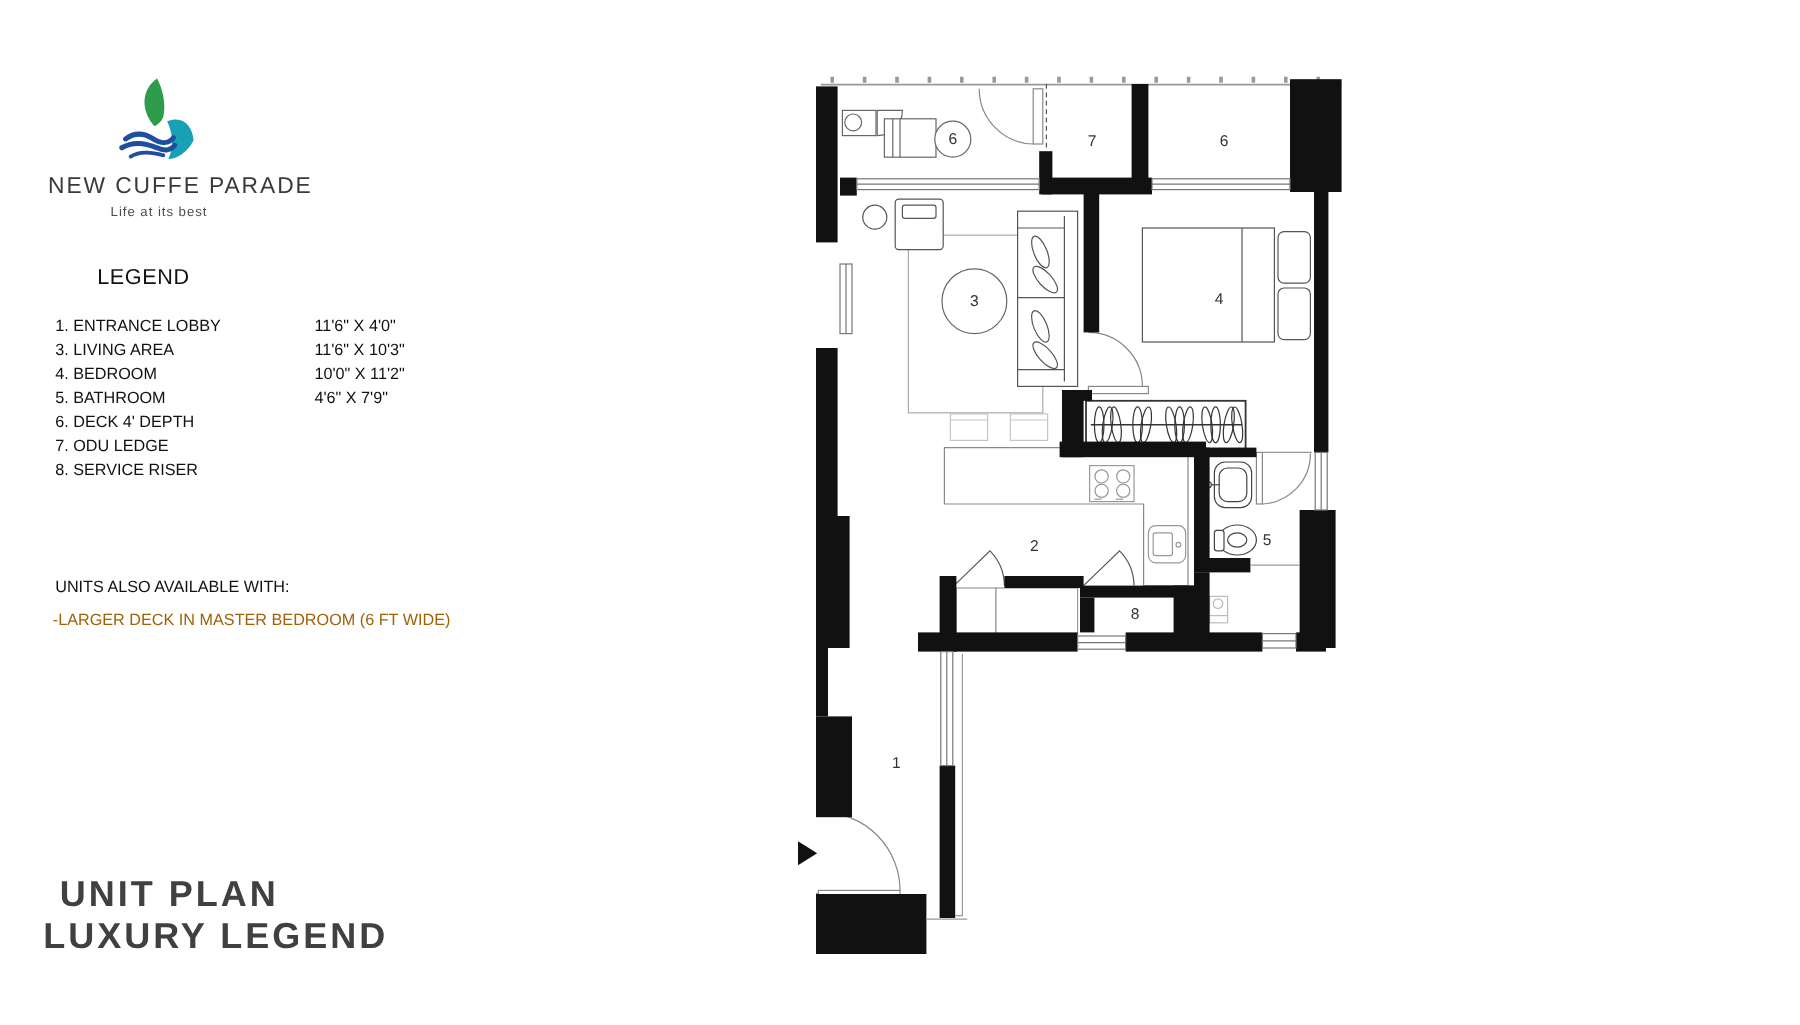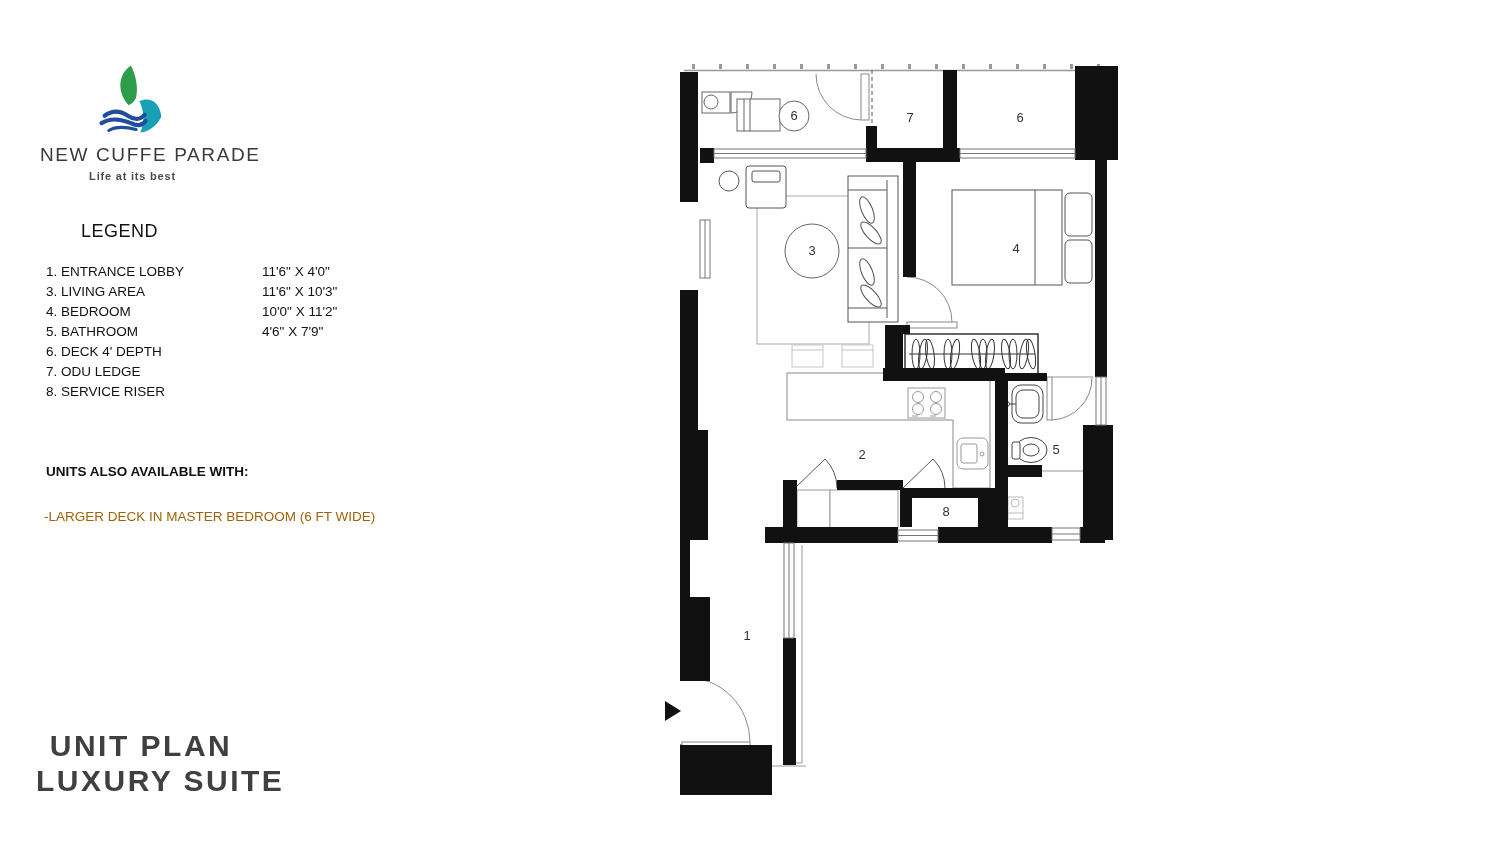--- a/index.html
+++ b/index.html
@@ -2,28 +2,28 @@
 <html><head>
 <meta charset="utf-8">
 <style>
   html,body{margin:0;padding:0;background:#fff;}
   body{width:1500px;height:854px;position:relative;overflow:hidden;
        font-family:"Liberation Sans",sans-serif;color:#1a1a1a;}
   .abs{position:absolute;}
   
   .logo-wrap{left:40px;top:62px;width:185px;text-align:center;}
   .brand-name{font-size:19px;letter-spacing:1.6px;color:#3a3a3a;margin-top:4px;white-space:nowrap;}
-  .brand-tag{font-size:11px;letter-spacing:.8px;color:#4a4a4a;margin-top:4px;font-weight:bold;}
+  .brand-tag{font-size:11px;letter-spacing:.8px;color:#4a4a4a;margin-top:4px;font-weight:normal;}
   
   .legend-title{left:81px;top:221px;font-size:18px;font-weight:normal;letter-spacing:.5px;color:#111;}
   .legend-list{left:46px;top:262px;width:360px;font-size:13.5px;color:#111;}
   .legend-row{height:20px;line-height:20px;position:relative;white-space:nowrap;}
   .legend-dim{position:absolute;left:216px;top:0;}
   
-  .avail-head{left:46px;top:464px;font-size:13.5px;font-weight:bold;color:#111;}
+  .avail-head{left:46px;top:481px;font-size:13.5px;font-weight:normal;color:#111;}
   .avail-note{left:44px;top:509px;font-size:13.5px;color:#a16207;}
   
   .unit-title{left:36px;top:728px;width:210px;text-align:center;font-size:30px;
               font-weight:700;letter-spacing:2.5px;line-height:35px;color:#404040;white-space:nowrap;}
   
   .plan{left:660px;top:58px;width:465px;height:745px;}
   svg .lbl{font-family:"Liberation Sans",sans-serif;font-size:13px;fill:#333;text-anchor:middle;}
 </style>
 </head>
 <body>
@@ -70,21 +70,21 @@
   <div class="legend-row">
     <span>8. SERVICE RISER</span>
   </div>
 </div>
 
 <div class="abs avail-head">UNITS ALSO AVAILABLE WITH:</div>
 <div class="abs avail-note">-LARGER DECK IN MASTER BEDROOM (6 FT WIDE)</div>
 
 <div class="abs unit-title">
   <div>UNIT PLAN</div>
-  <div>LUXURY SUITE</div>
+  <div>LUXURY LEGEND</div>
 </div>
 
 <svg class="abs plan" viewBox="660 58 465 745">
 
   <g>
     <line x1="684" y1="70.5" x2="1118" y2="70.5" stroke="#999" stroke-width="1.5"></line>
     <line x1="692" y1="66.5" x2="1118" y2="66.5" stroke="#999" stroke-width="5" stroke-dasharray="3 24"></line>
   </g>
 
   <g fill="#fff" stroke="#555">

